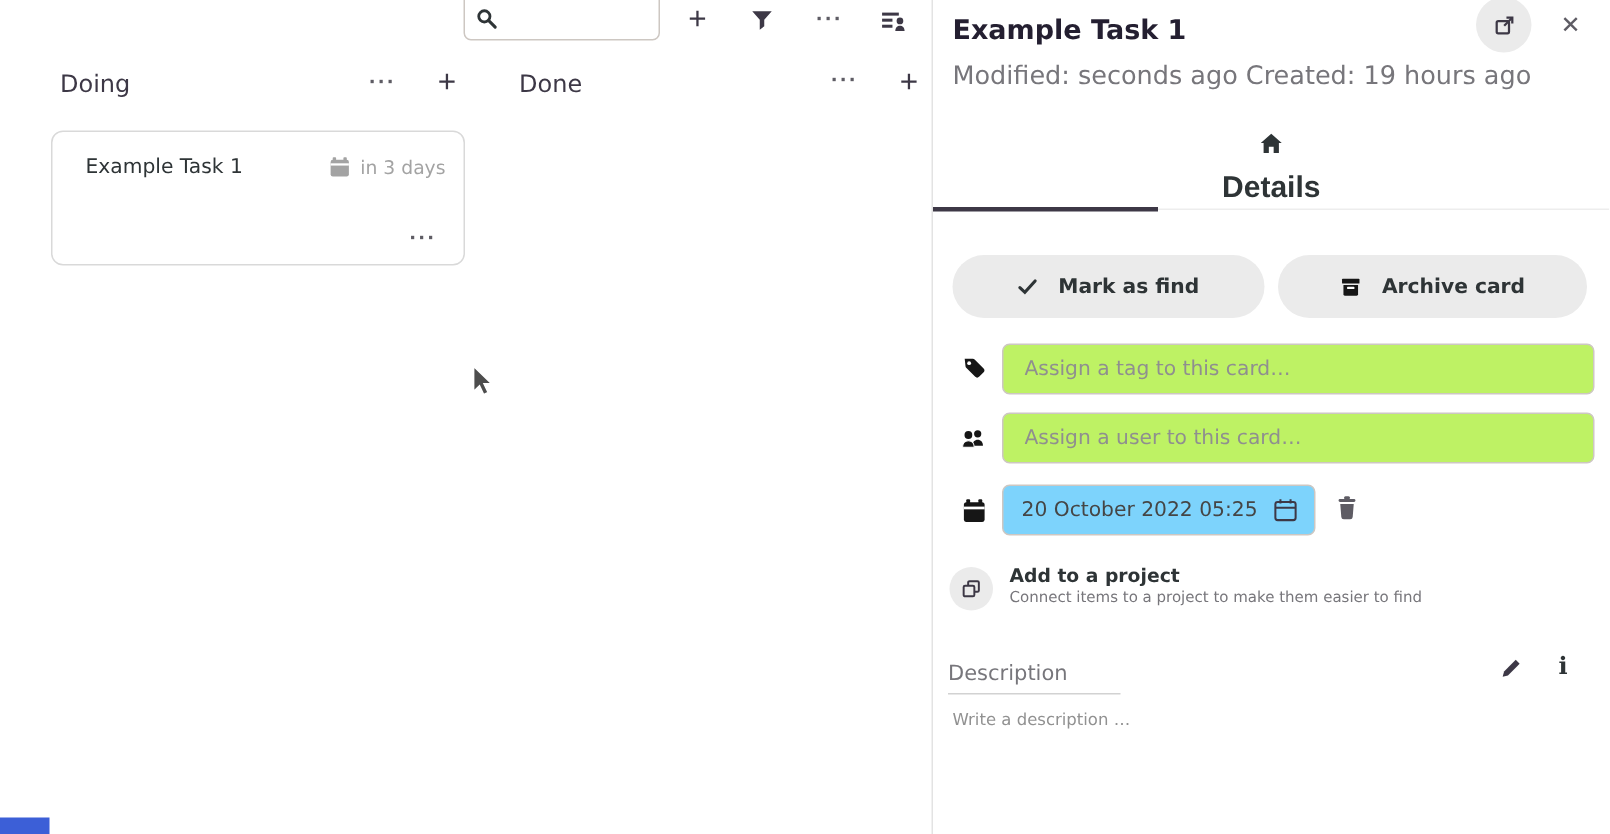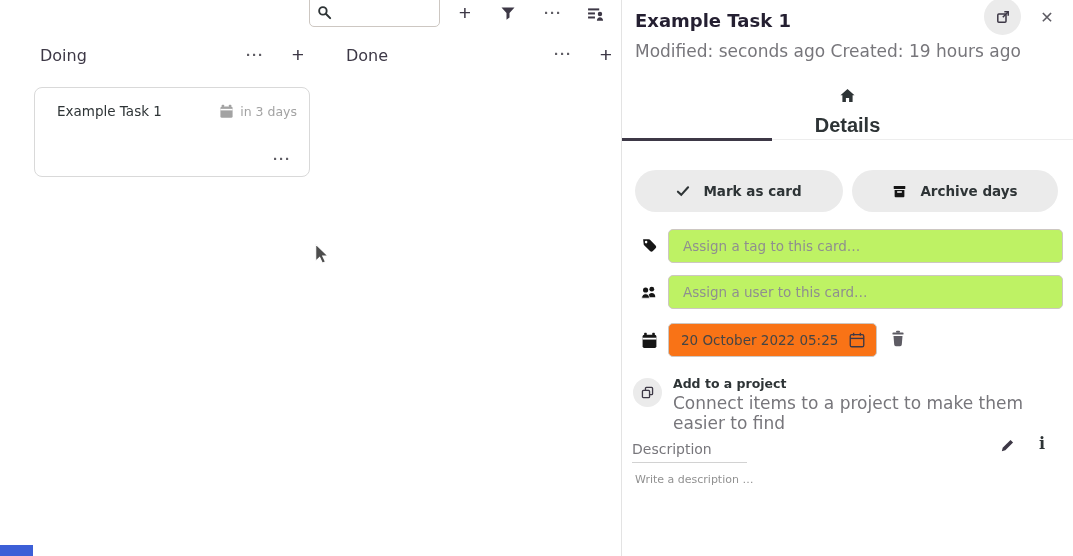--- a/index.html
+++ b/index.html
@@ -71,32 +71,32 @@
   .row-icon { position:absolute; color:#161616; }
   .assign-input {
     position:absolute; left:46px; width:395px; height:34px;
     border:1px solid #cdc7c2; border-radius:5px; background:#bef264; padding:0 14px;
     font:13.5px "DejaVu Sans",sans-serif; color:#2e3436; outline:none;
   }
   .assign-input::placeholder { color:#8f8f8f; opacity:1; }
 
   .date-field {
     position:absolute; left:46px; top:323px; width:209px; height:34px;
-    border:1px solid #cdc7c2; border-radius:5px; background:#f97316;
+    border:1px solid #cdc7c2; border-radius:5px; background:#7dd3fc;
     display:flex; align-items:center; padding:0 10px 0 12px; cursor:pointer;
   }
   .date-value { flex:1; font-size:13.5px; color:#454545; }
   .trash-btn { position:absolute; left:268px; top:330px; background:none; border:none; color:#5e5c64; cursor:pointer; }
 
   .proj-btn {
     position:absolute; left:11px; top:378px; width:29px; height:29px; border-radius:50%;
     background:#ebebeb; border:none; display:flex; align-items:center; justify-content:center; cursor:pointer;
   }
   .proj-title { position:absolute; left:51px; top:376px; font-size:12.5px; font-weight:600; color:#2e3436; }
-  .proj-sub { position:absolute; left:51px; top:393px; font-size:17px; color:#77767b; }
+  .proj-sub { position:absolute; left:51px; top:393px; font-size:10px; color:#77767b; }
 
   .desc-label { position:absolute; left:10px; top:441px; font-size:14px; color:#77767b; }
   .desc-underline { position:absolute; left:10px; top:462px; width:115px; height:1px; background:#d2d2d2; }
   .desc-edit { position:absolute; left:378px; top:437px; background:none; border:none; color:#3d3846; cursor:pointer; }
   .desc-info { position:absolute; left:417px; top:434px; background:none; border:none; cursor:pointer;
                font:700 16px "DejaVu Serif","Liberation Serif",serif; color:#2e3436; }
   .desc-placeholder { position:absolute; left:13px; top:473px; font-size:11px; color:#919191; }
 </style>
 </head>
 <body>
@@ -209,31 +209,31 @@
         <span class="tab-underline"></span>
       </button>
     </div>
 
     <button class="pill-btn" id="btn-done">
       <span>
         <svg width="14" height="14" viewBox="0 0 16 16" fill="none" stroke="#2e3436" stroke-width="2.4" stroke-linecap="round">
             <path d="M2.2 8.8 L6 12.4 L13.8 3.8"></path>
           </svg>
       </span>
-      <span>Mark as card</span>
+      <span>Mark as find</span>
     </button>
     <button class="pill-btn" id="btn-archive">
       <span>
         <svg width="15" height="15" viewBox="0 0 16 16" fill="#161616">
             <rect x="1.8" y="2" width="12.4" height="3.4" rx="0.5"></rect>
             <path d="M2.8 6.4 h10.4 V13 a1 1 0 0 1 -1 1 H3.8 a1 1 0 0 1 -1 -1 z"></path>
             <rect x="5.4" y="7.6" width="5.2" height="1.7" fill="#fff" rx="0.5"></rect>
           </svg>
       </span>
-      <span>Archive days</span>
+      <span>Archive card</span>
     </button>
 
     <span class="row-icon" style="left:19px; top:237px;">
       <svg width="17" height="17" viewBox="0 0 16 16" fill="#161616">
           <path d="M2 2 h5.1 a1.6 1.6 0 0 1 1.13 .47 l5.5 5.5 a1.9 1.9 0 0 1 0 2.7 l-2.56 2.56 a1.9 1.9 0 0 1 -2.7 0 l-5.5 -5.5 A1.6 1.6 0 0 1 2.5 6.6 z"></path>
           <circle cx="4.8" cy="4.8" r="1.2" fill="#fff"></circle>
         </svg>
     </span>
     <input class="assign-input" style="top: 229px;" type="text" placeholder="Assign a tag to this card…">
 

